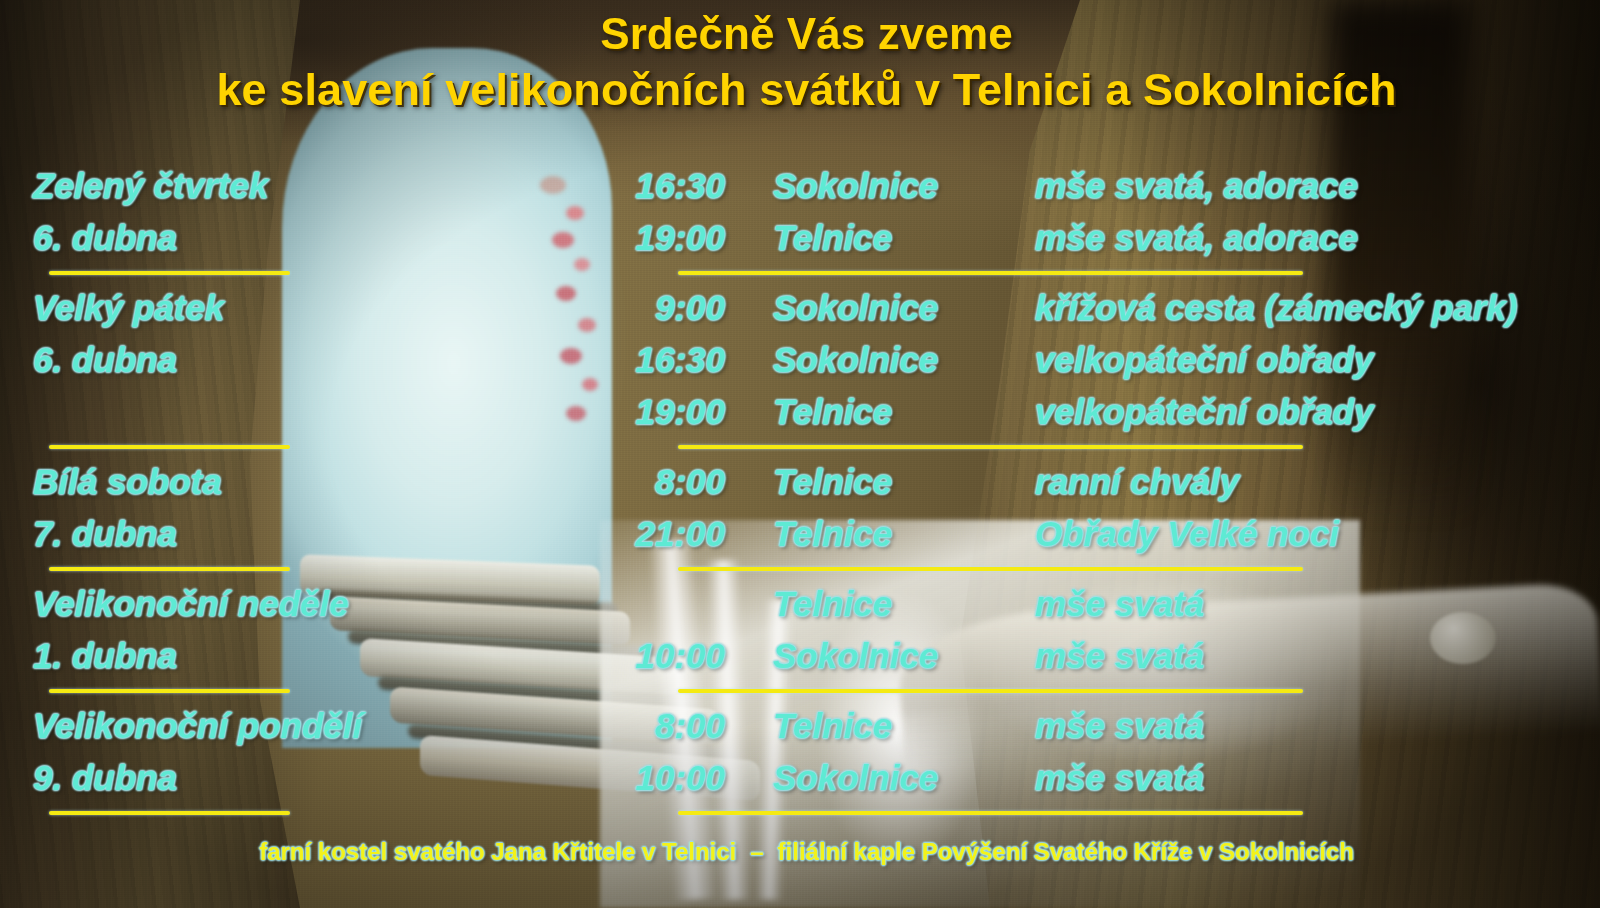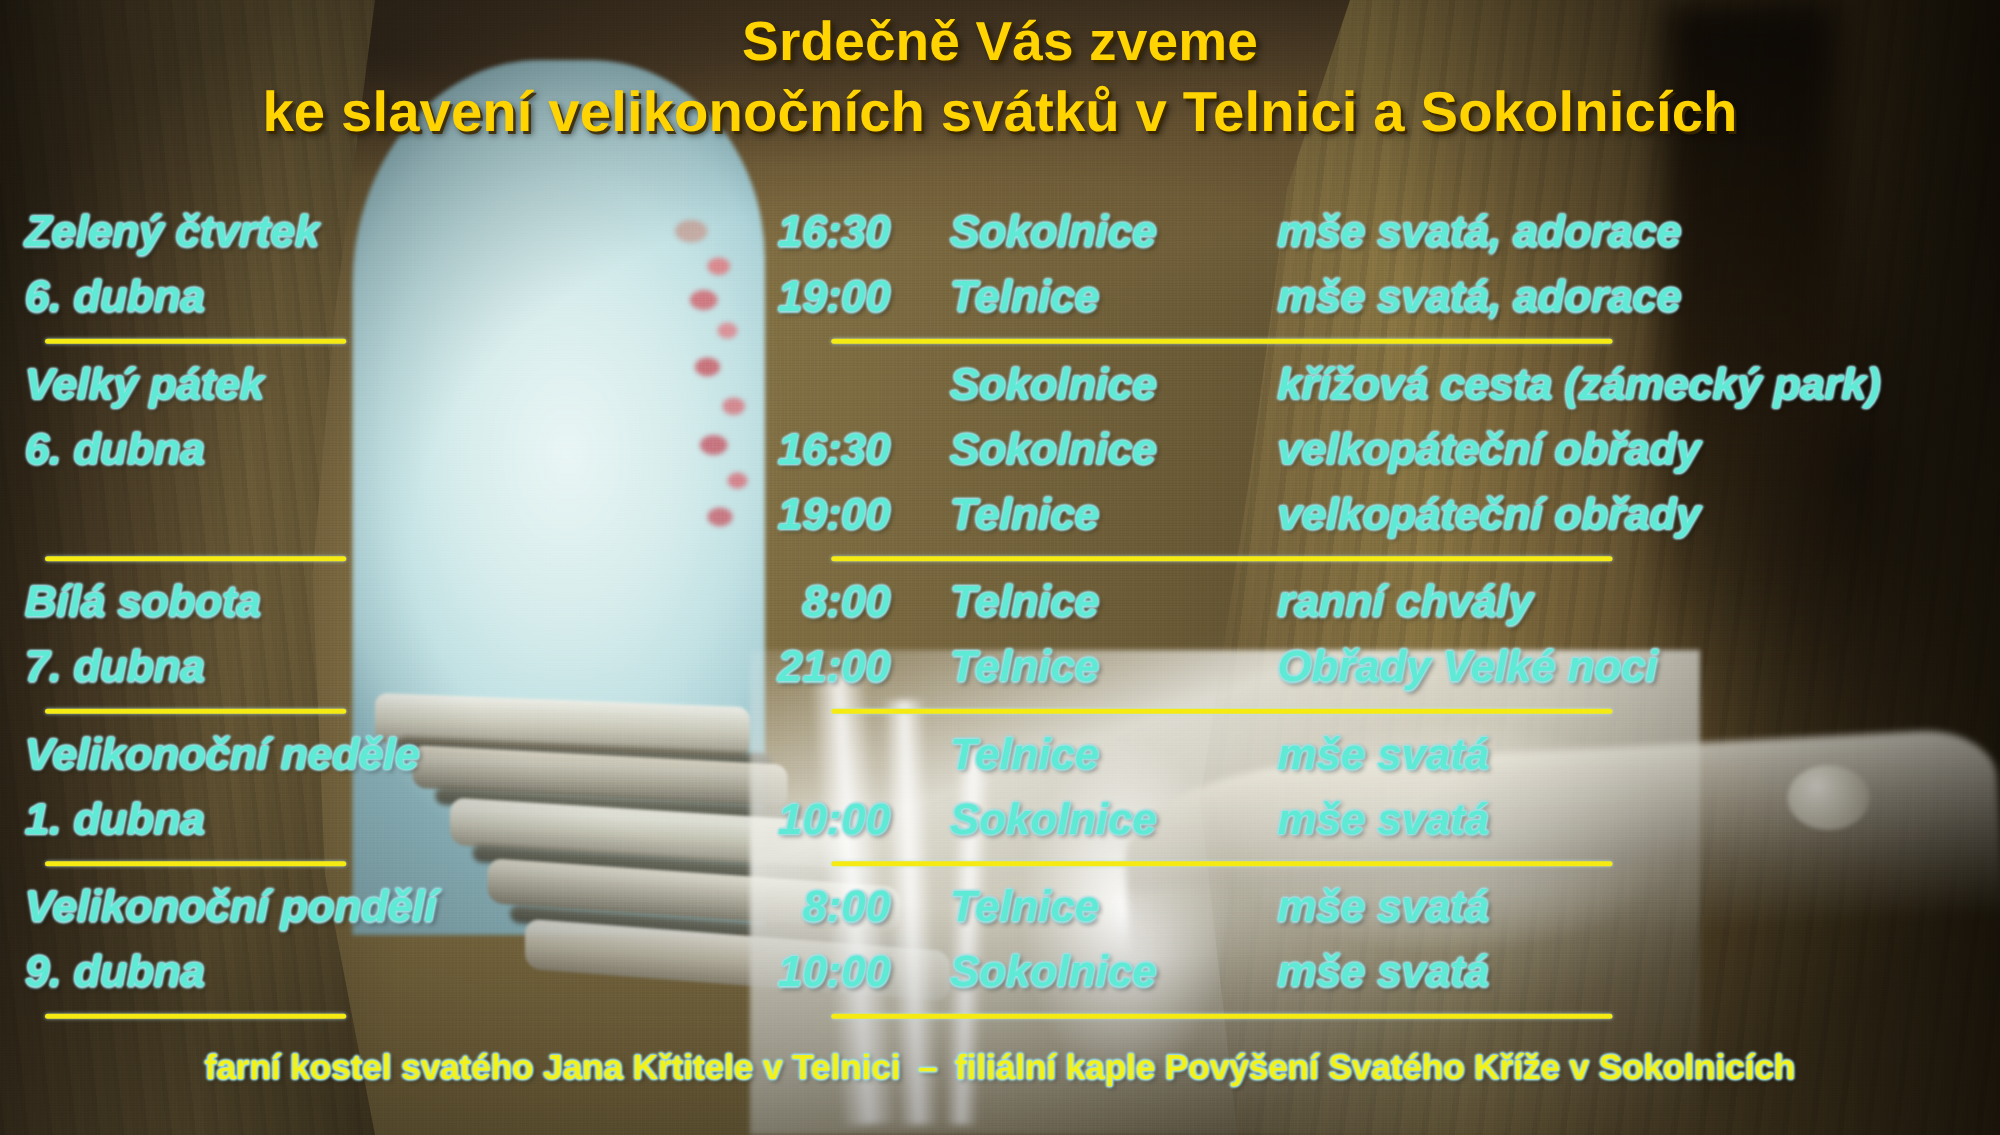--- a/index.html
+++ b/index.html
@@ -145,21 +145,21 @@
       repeating-linear-gradient(0deg, rgba(255,255,255,.035) 0 1px, rgba(0,0,0,.035) 1px 2px),
       repeating-linear-gradient(90deg, rgba(255,255,255,.02) 0 1px, rgba(0,0,0,.025) 1px 3px);
     mix-blend-mode:overlay;opacity:.55;pointer-events:none;
   }
   .vignette{
     position:absolute;inset:0;pointer-events:none;
     background:radial-gradient(ellipse 900px 560px at 50% 48%, rgba(0,0,0,0) 52%, rgba(0,0,0,.42) 100%);
   }
 
   
-  .fg{position:absolute;inset:0;}
+  .fg{position:absolute;inset:0;margin-left:13px;}
 
   .title{
     position:absolute;left:0;right:0;top:8px;
     text-align:center;
     color:#ffd400;
     font-weight:bold;
     font-size:44px;
     line-height:1.18;
     letter-spacing:.1px;
     text-shadow:
@@ -219,21 +219,21 @@
     position:absolute;left:665px;top:7px;width:625px;height:4px;
     background:#f5ea12;border-radius:2px;
     box-shadow:0 0 3px rgba(180,230,235,.8);
   }
 
   .footer{
     position:absolute;left:0;right:0;top:838px;
     text-align:center;
     color:#f2f21a;
     font-weight:bold;
-    font-size:28px;
+    font-size:24px;
     white-space:nowrap;
     text-shadow:
       0 0 2px #a9e6ea,
       1px 0 2px #9fdfe6,
       -1px 0 2px #9fdfe6,
       0 1px 2px #9fdfe6,
       0 -1px 2px #9fdfe6,
       2px 2px 4px rgba(0,0,0,.45);
   }
   .footer .dash{margin:0 14px;}
@@ -309,20 +309,21 @@
             <span class="c-note">mše svatá, adorace</span>
           </div>
         </div>
         <div class="sep">
           <div class="bar-l"></div>
           <div class="bar-r"></div>
         </div>
         <div class="group">
           <div class="row">
             <span class="c-day">Velký pátek</span>
+            <span class="c-time">9:00</span>
             <span class="c-place">Sokolnice</span>
             <span class="c-note">křížová cesta (zámecký park)</span>
           </div>
           <div class="row">
             <span class="c-day">6. dubna</span>
             <span class="c-time">16:30</span>
             <span class="c-place">Sokolnice</span>
             <span class="c-note">velkopáteční obřady</span>
           </div>
           <div class="row">

